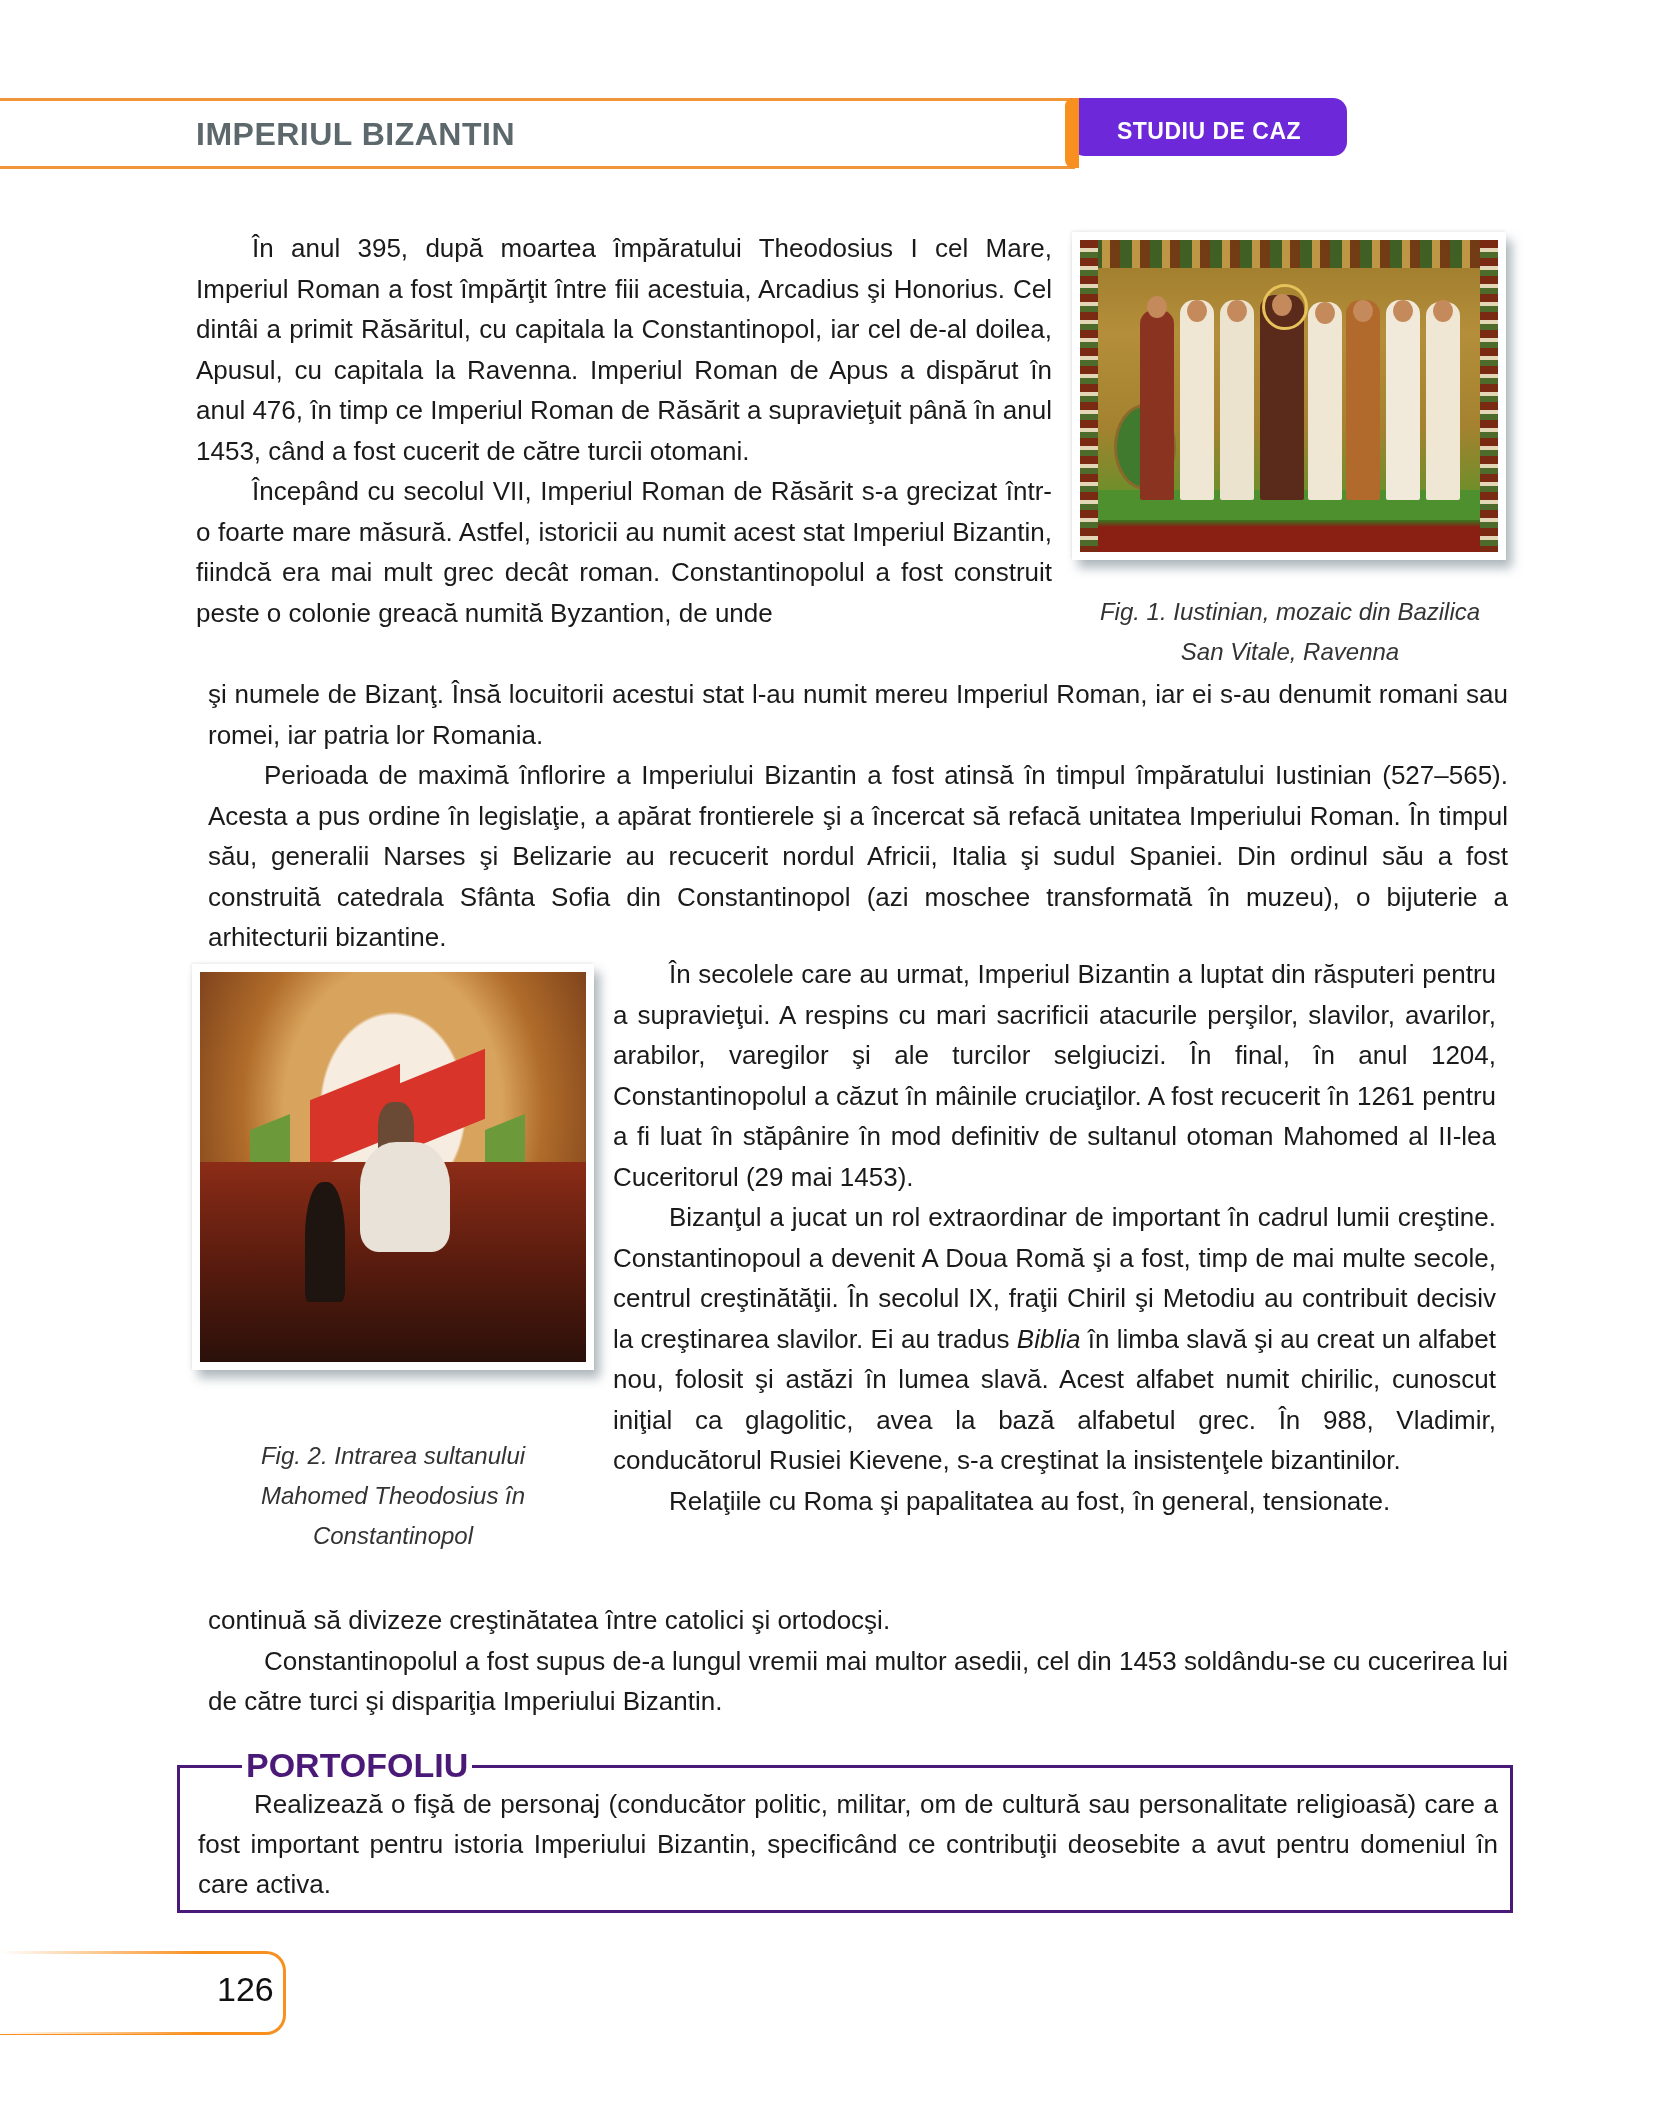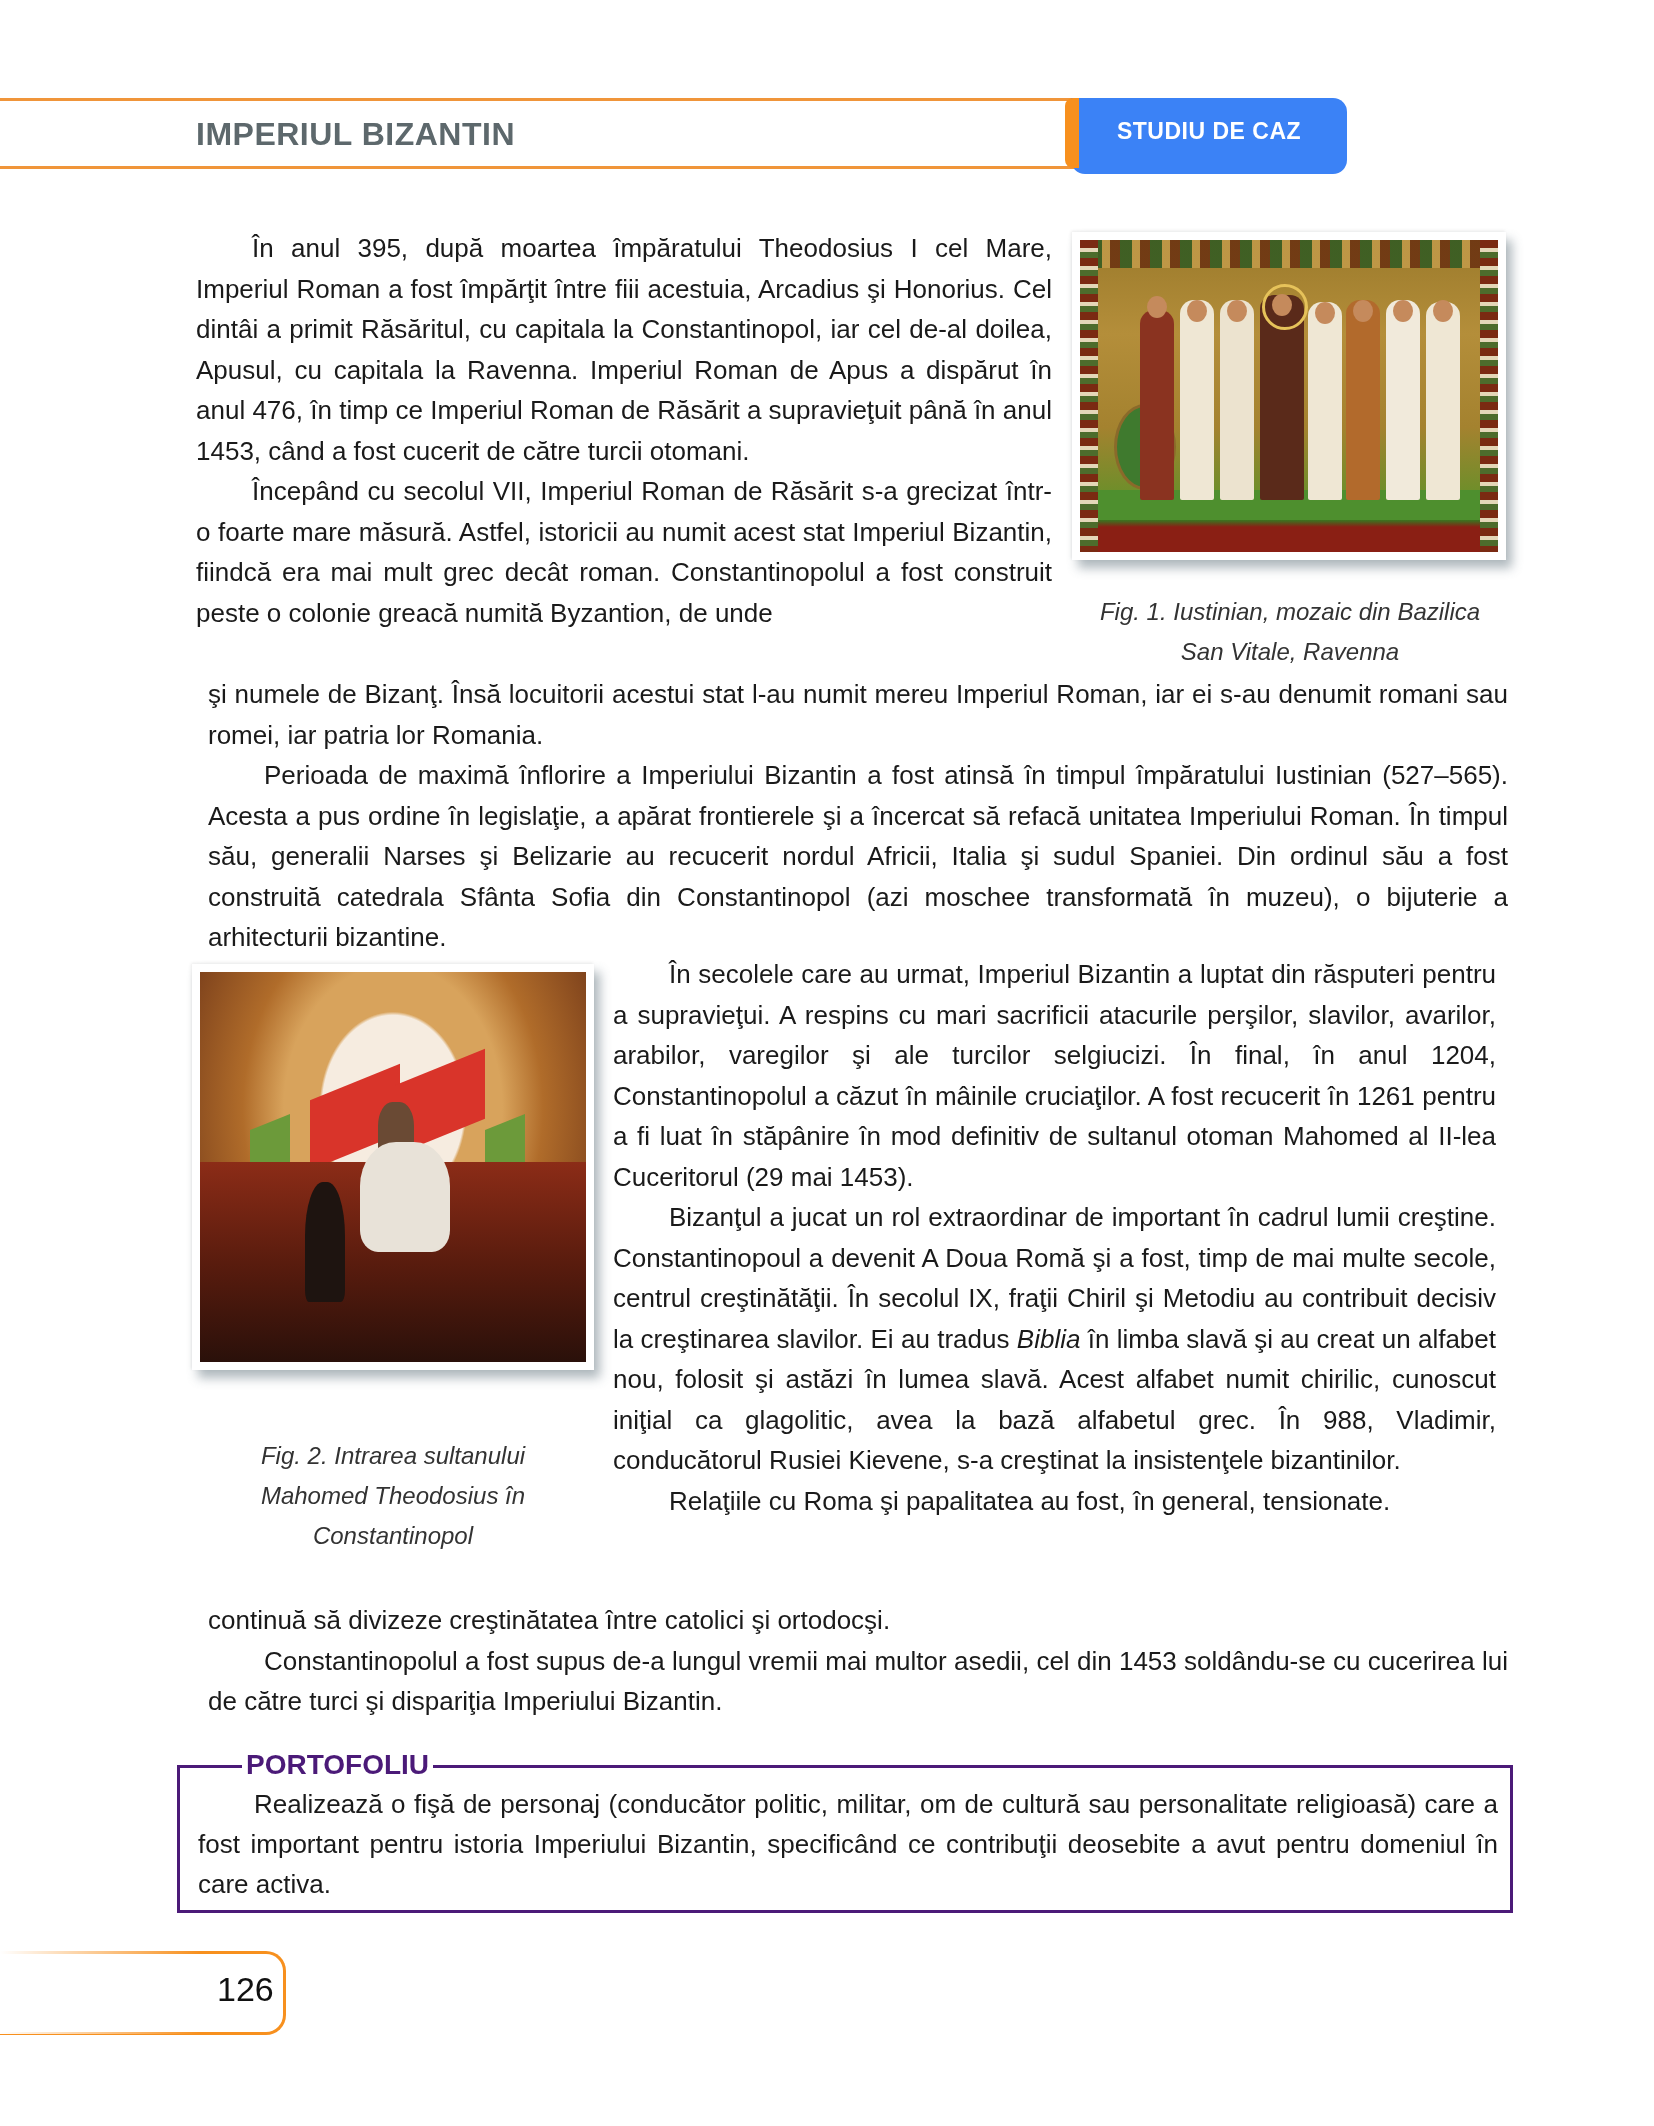--- a/index.html
+++ b/index.html
@@ -5,22 +5,22 @@
   html, body { margin:0; padding:0; background:#ffffff; }
   body { width:1654px; height:2126px; position:relative; overflow:hidden;
          font-family:"Liberation Sans", sans-serif; color:#1a1a1a; }
 
   
   .hdr-line { position:absolute; left:0; height:3px; background:#f0953a; }
   .hdr-top { top:98px; width:1075px; }
   .hdr-bot { top:166px; width:1075px; }
   .hdr-title { position:absolute; left:196px; top:112px; font-size:32px; font-weight:bold;
                color:#5d686c; letter-spacing:0.5px; line-height:44px; }
-  .hdr-tab { position:absolute; left:1071px; top:98px; width:276px; height:76px;
-             background:#3b82f6; border-radius:0 14px 14px 14px; }
+  .hdr-tab { position:absolute; left:1071px; top:98px; width:276px; height:58px;
+             background:#6d28d9; border-radius:0 14px 14px 14px; }
   .hdr-tab::before { content:""; position:absolute; left:-6px; top:0; width:14px; height:70px;
              background:#f7901e; border-radius:8px 0 0 8px; }
   .hdr-tab-label { position:absolute; left:0; right:0; top:20px; text-align:center;
              color:#ffffff; font-size:23px; font-weight:bold; letter-spacing:0.5px; }
 
   
   .txt { position:absolute; font-size:26px; line-height:40.5px; text-align:justify; }
   .txt p { margin:0; text-indent:56px; }
   .txt p.noind { text-indent:0; }
   .col-full { left:208px; width:1300px; }
@@ -55,21 +55,21 @@
   .painting .flag.g { background:#6c9a3a; width:40px; }
   .painting .horse { position:absolute; left:160px; top:170px; width:90px; height:110px;
             background:#e8e2d8; border-radius:40% 40% 20% 20%; }
   .painting .rider { position:absolute; left:178px; top:130px; width:36px; height:60px; background:#6a4a34; border-radius:40% 40% 10% 10%; }
   .painting .imam { position:absolute; left:105px; top:210px; width:40px; height:120px; background:#1e1410; border-radius:45% 45% 10% 10%; }
 
   
   .port-box { position:absolute; left:177px; top:1765px; width:1330px; height:142px;
               border:3px solid #4b1a78; }
   .port-title { position:absolute; left:62px; top:-22px; background:#fff; padding:0 4px;
-              color:#4b1a78; font-weight:bold; font-size:28px; line-height:38px; }
+              color:#4b1a78; font-weight:bold; font-size:34px; line-height:38px; }
   .port-text { position:absolute; left:18px; right:12px; top:16px; font-size:26px; line-height:40px; text-align:justify; }
   .port-text p { margin:0; text-indent:56px; }
 
   
   .foot { position:absolute; left:-20px; top:1951px; width:303px; height:78px;
           border:3px solid #f7901e; border-left:none; border-radius:0 20px 20px 0; }
   .foot-fade { position:absolute; left:0; top:1948px; width:200px; height:86px;
           background: linear-gradient(90deg, #ffffff 0%, rgba(255,255,255,0.6) 40%, rgba(255,255,255,0) 100%); }
   .page-no { position:absolute; left:205px; top:1965px; font-size:34px; color:#111; line-height:48px;margin-left:12px; }
 </style>

